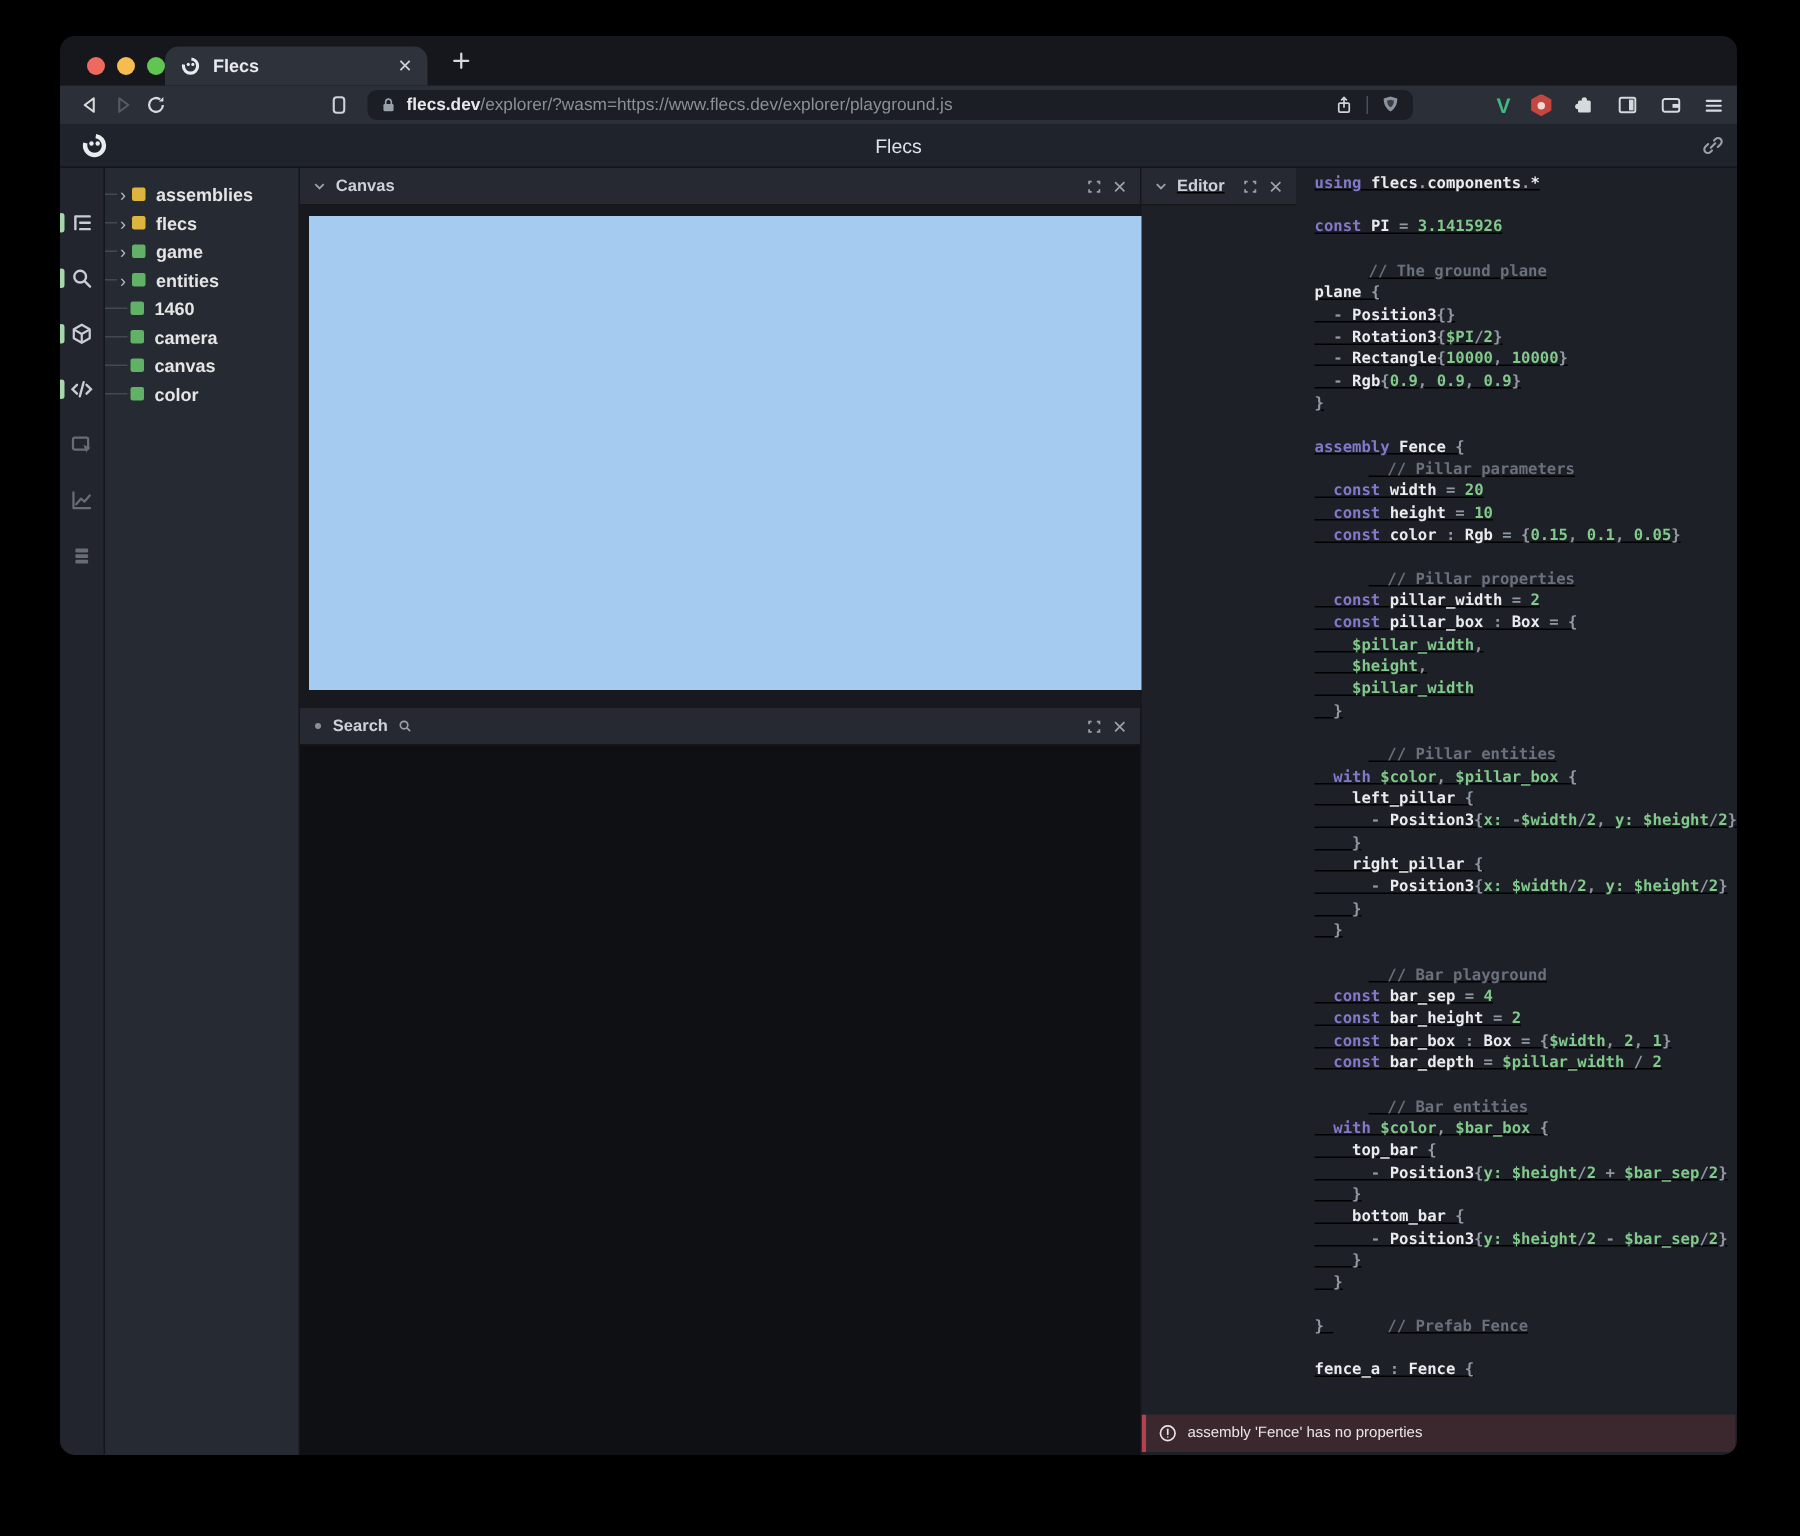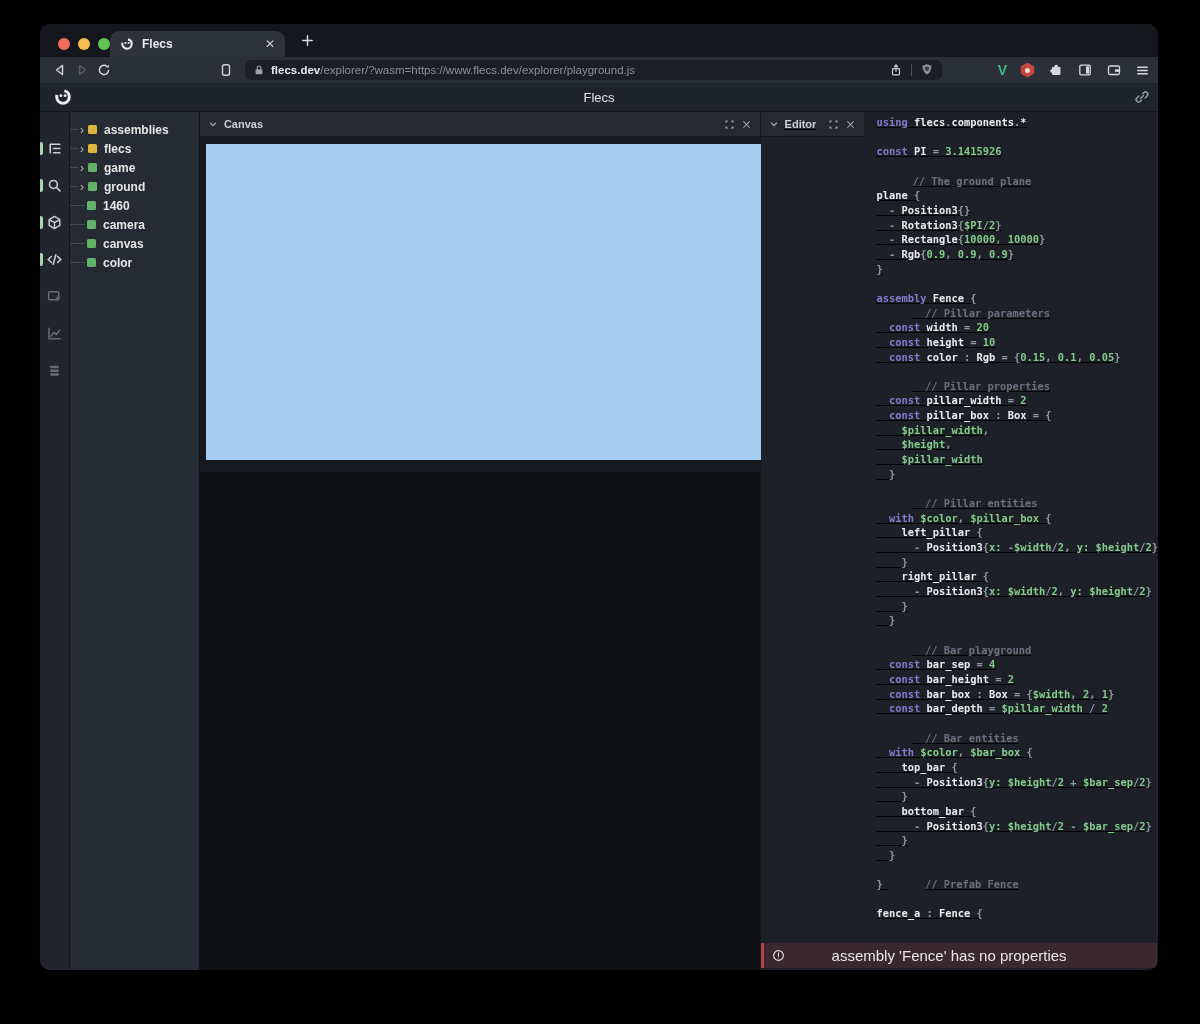--- a/index.html
+++ b/index.html
@@ -59,21 +59,21 @@
 
   .editor { flex:1; background:#1d2026; display:flex; flex-direction:row; position:relative;text-decoration:underline; }
   .code { flex:1; padding:4px 0 0 12px; font-family:"DejaVu Sans Mono",monospace; font-size:10.4px; font-weight:700; overflow:hidden; }
   .code-line { height:14.66px; white-space:pre; }
   .tok-k { color:#8379cc;margin-top:24px; }
   .tok-w { color:#e9ebee; }
   .tok-p { color:#9298a2; }
   .tok-g { color:#82c98c; }
   .tok-c { color:#6b717c;margin-left:36px; }
   .errorbar { position:absolute; left:0; right:1px; bottom:2px; height:25px; background:#3b272e; border-left:3px solid #b5404e; border-radius:0 0 4px 0; display:flex; align-items:center; padding:0 8px; gap:7px; }
-  .error-text { font-size:15px; color:#eae6e8;margin-left:40px; }
+  .error-text { font-size:10px; color:#eae6e8; }
   svg { display:block; }
 </style>
 </head>
 <body>
 
 <div class="window">
 
   <div class="tabbar">
     <div class="traffic">
       <span style="background:#ee6a5f"></span>
@@ -256,21 +256,21 @@
         <div class="tree-row">
           <span class="tree-guide" style="width: 8px;"></span>
           <span class="tree-chev">›</span>
           <span class="tree-square" style="background: rgb(97, 178, 102);"></span>
           <span class="tree-label">game</span>
         </div>
         <div class="tree-row">
           <span class="tree-guide" style="width: 8px;"></span>
           <span class="tree-chev">›</span>
           <span class="tree-square" style="background: rgb(97, 178, 102);"></span>
-          <span class="tree-label">ground</span>
+          <span class="tree-label">entities</span>
         </div>
         <div class="tree-row">
           <span class="tree-guide" style="width: 15px;"></span>
           <span class="tree-square" style="background: rgb(97, 178, 102);"></span>
           <span class="tree-label">1460</span>
         </div>
         <div class="tree-row">
           <span class="tree-guide" style="width: 15px;"></span>
           <span class="tree-square" style="background: rgb(97, 178, 102);"></span>
           <span class="tree-label">camera</span>
@@ -302,20 +302,41 @@
             </svg>
         </span>
         <span class="ph-icon">
           <svg width="11" height="11" viewBox="0 0 16 16" stroke="currentColor" stroke-width="1.7">
               <path d="M3.5 3.5l9 9M12.5 3.5l-9 9"></path>
             </svg>
         </span>
       </div>
       <div class="canvas-body">
         <div class="canvas-blue" id="canvas-viewport" style="background: rgb(165, 203, 241);"></div>
+      </div>
+      <div class="panel-header">
+        <span class="search-dot"></span>
+        <span class="panel-title">Search</span>
+        <span class="ph-icon">
+          <svg width="10" height="10" viewBox="0 0 16 16" fill="none" stroke="currentColor" stroke-width="1.8">
+              <circle cx="7" cy="7" r="4"></circle>
+              <path d="M10 10l3.5 3.5"></path>
+            </svg>
+        </span>
+        <span class="panel-spacer"></span>
+        <span class="ph-icon">
+          <svg width="11" height="11" viewBox="0 0 16 16" fill="none" stroke="currentColor" stroke-width="1.7">
+              <path d="M3 5.5V3h2.5M10.5 3H13v2.5M13 10.5V13h-2.5M5.5 13H3v-2.5"></path>
+            </svg>
+        </span>
+        <span class="ph-icon">
+          <svg width="11" height="11" viewBox="0 0 16 16" stroke="currentColor" stroke-width="1.7">
+              <path d="M3.5 3.5l9 9M12.5 3.5l-9 9"></path>
+            </svg>
+        </span>
       </div>
       <div class="search-body"></div>
     </div>
 
     <div class="editor">
       <div class="panel-header">
         <span class="ph-icon">
           <svg width="10" height="10" viewBox="0 0 16 16" fill="none" stroke="currentColor" stroke-width="2">
               <path d="M3.5 6l4.5 4.5L12.5 6"></path>
             </svg>

